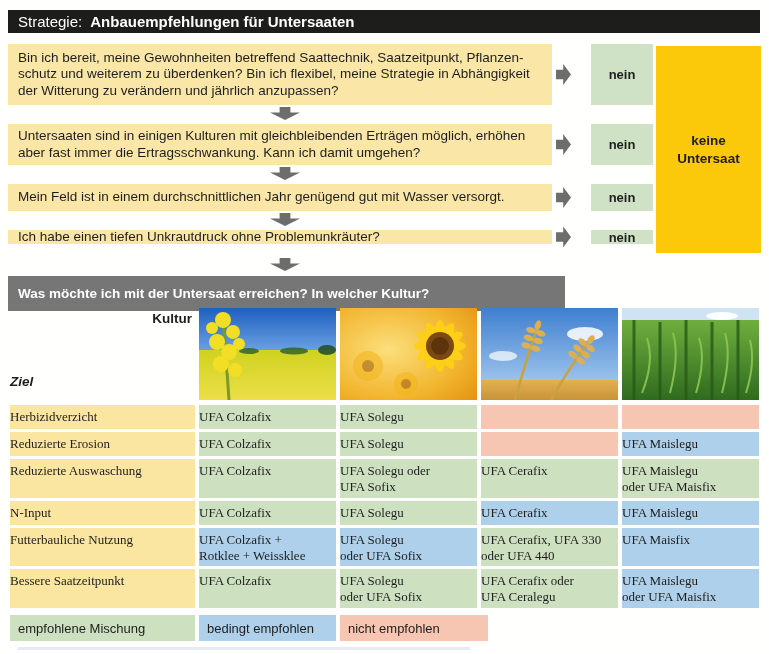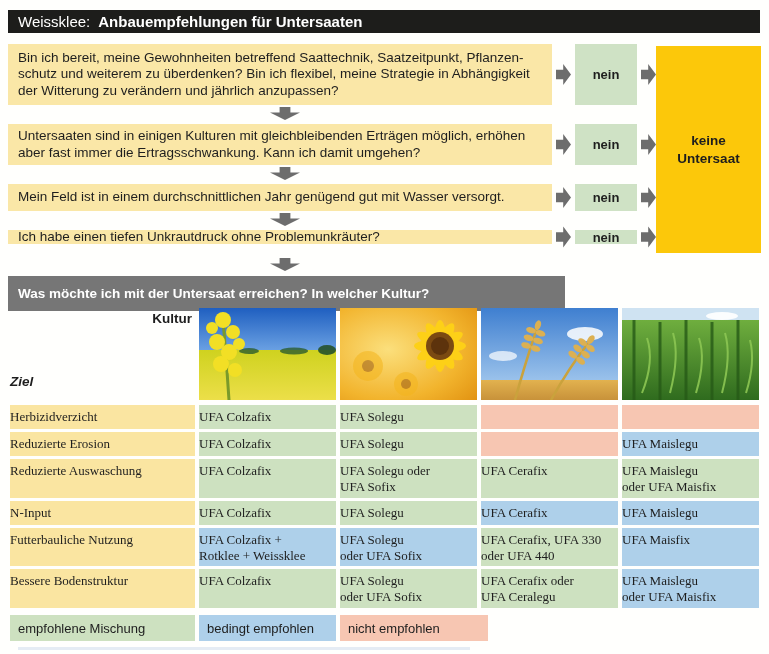--- a/index.html
+++ b/index.html
@@ -14,21 +14,21 @@
   #hdr .t1{font-weight:normal;margin-right:8px;}
   #hdr .t2{font-weight:bold;}
 
   
   .flow-row{position:absolute;left:8px;display:flex;align-items:center;}
   .q-box{flex:0 0 544px;align-self:stretch;background:#fae7a7;display:flex;align-items:center;
          padding:0 10px;box-sizing:border-box;font-size:13.5px;line-height:16.5px;}
   .r-arrow{width:15px;height:26px;background:#6d6d6d;margin:0 4px;
            clip-path:polygon(0 32%,48% 32%,48% 10%,100% 50%,48% 90%,48% 68%,0 68%);}
   .nein{flex:0 0 62px;align-self:stretch;background:#cfe2c5;display:flex;align-items:center;
-        justify-content:center;font-size:13px;font-weight:bold;}
+        justify-content:center;font-size:13px;font-weight:bold;margin-left:16px;}
   .d-arrow{position:absolute;left:270px;width:30px;height:13px;background:#6d6d6d;
            clip-path:polygon(32% 0,68% 0,68% 42%,100% 42%,50% 100%,0 42%,32% 42%);}
   #result-box{left:656px;top:46px;width:105px;height:207px;background:#fcc80a;
               display:flex;align-items:center;justify-content:center;text-align:center;
               font-size:13.5px;font-weight:bold;line-height:18px;}
 
   
   #section-bar{left:8px;top:276px;width:557px;height:35px;background:#767676;color:#fff;
                display:flex;align-items:center;padding-left:10px;box-sizing:border-box;
                font-size:13.5px;font-weight:bold;}
@@ -59,21 +59,21 @@
   .lg.p{width:148px;}
 
   #bottom-line{left:18px;top:647px;width:452px;height:3px;background:rgba(110,150,205,0.18);}
 </style>
 </head>
 <body>
 
 <div id="page">
 
   <div id="hdr" class="abs">
-    <span class="t1">Weissklee:</span>
+    <span class="t1">Strategie:</span>
     <span class="t2">Anbauempfehlungen für Untersaaten</span>
   </div>
 
   <div class="flow-row" style="top:44px;height:61px;">
     <div class="q-box preline">Bin ich bereit, meine Gewohnheiten betreffend Saattechnik, Saatzeitpunkt, Pflanzen-
 schutz und weiterem zu überdenken? Bin ich flexibel, meine Strategie in Abhängigkeit
 der Witterung zu verändern und jährlich anzupassen?</div>
     <div class="r-arrow"></div>
     <div class="nein">nein</div>
     <div class="r-arrow"></div>
@@ -267,21 +267,21 @@
 
     <div class="cell c-label">Futterbauliche Nutzung</div>
     <div class="cell c-blue preline">UFA Colzafix +
 Rotklee + Weissklee</div>
     <div class="cell c-blue preline">UFA Solegu
 oder UFA Sofix</div>
     <div class="cell c-green preline">UFA Cerafix, UFA 330
 oder UFA 440</div>
     <div class="cell c-blue preline">UFA Maisfix</div>
 
-    <div class="cell c-label">Bessere Bodenstruktur</div>
+    <div class="cell c-label">Bessere Saatzeitpunkt</div>
     <div class="cell c-green preline">UFA Colzafix</div>
     <div class="cell c-green preline">UFA Solegu
 oder UFA Sofix</div>
     <div class="cell c-green preline">UFA Cerafix oder
 UFA Ceralegu</div>
     <div class="cell c-blue preline">UFA Maislegu
 oder UFA Maisfix</div>
   </div>
 
   <div id="legend" class="abs">

